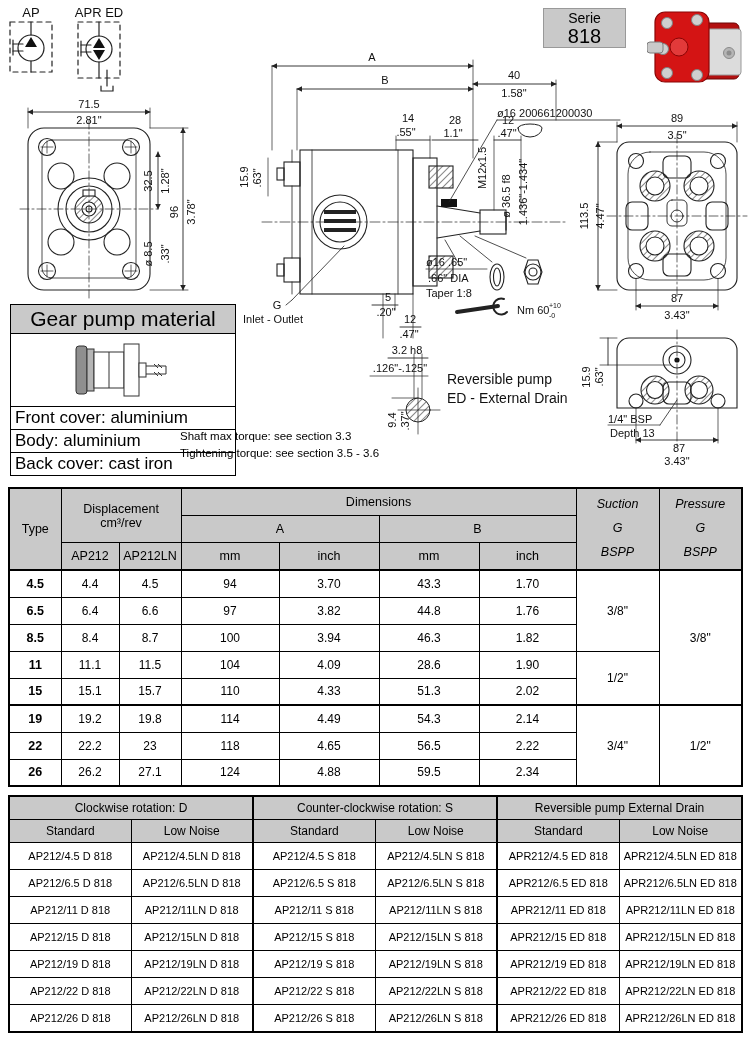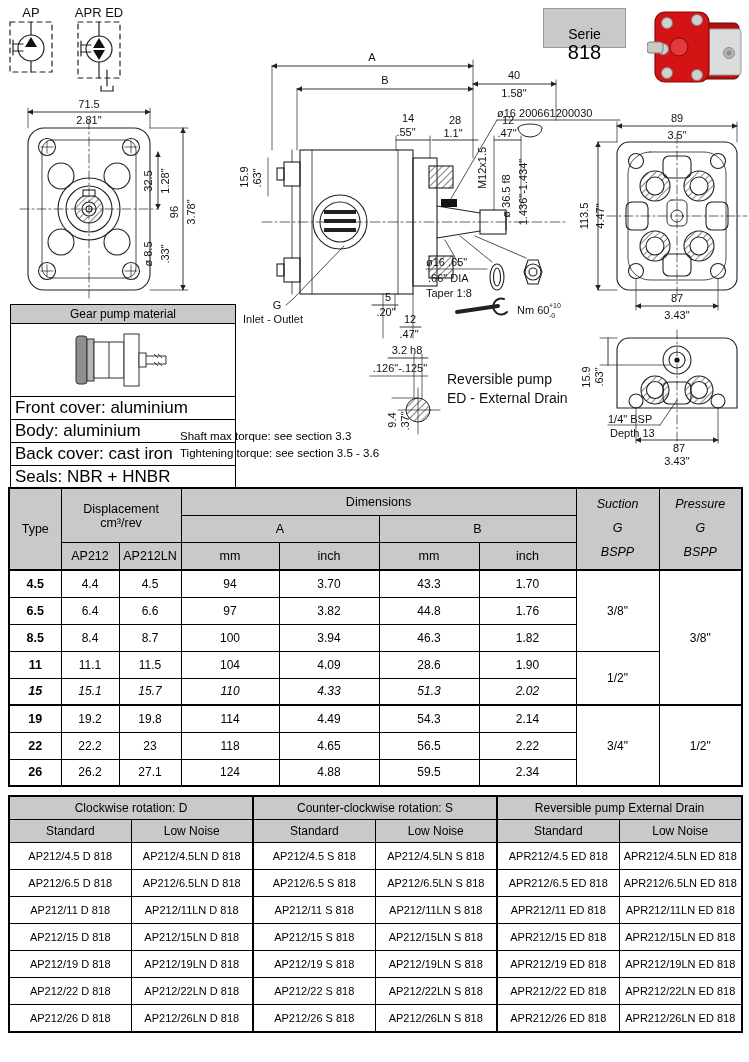--- a/index.html
+++ b/index.html
@@ -7,44 +7,44 @@
     width:749px;height:1062px;position:relative;background:#fff;
     font-family:"Liberation Sans", sans-serif;color:#000;overflow:hidden;
   }
   svg text{font-family:"Liberation Sans",sans-serif;fill:#111;}
   .dimtxt{font-size:11px;}
   .biglbl{font-size:13px;}
 
   
   #serie-badge{position:absolute;left:543px;top:8px;width:81px;height:38px;
     background:#c9c9c9;border:1px solid #999;text-align:center;line-height:1.05;}
-  #serie-badge .l1{font-size:14px;padding-top:18px;}
+  #serie-badge .l1{font-size:14px;padding-top:2px;}
   #serie-badge .l2{font-size:20px;}
 
   
   #material-box{position:absolute;left:10px;top:304px;width:224px;border:1px solid #000;background:#fff;}
   #material-box .mat-title{background:#c9c9c9;border-bottom:1px solid #000;text-align:center;
-    font-size:12px;padding:2px 0;}
+    font-size:21px;padding:2px 0;}
   #material-box .mat-img{height:72px;border-bottom:1px solid #000;display:flex;align-items:center;justify-content:center;}
   #material-box .mat-row{font-size:17px;padding:1px 4px;border-bottom:1px solid #000;}
   #material-box .mat-row:last-child{border-bottom:none;}
 
   
   #notes{position:absolute;left:180px;top:428px;font-size:11.5px;line-height:1.5;}
 
   
   table{border-collapse:collapse;table-layout:fixed;}
   #dim-table{position:absolute;left:8px;top:487px;width:733px;border:2px solid #000;}
   #dim-table th,#dim-table td{border:1px solid #000;text-align:center;vertical-align:middle;padding:0;}
   #dim-table thead th{background:#c9c9c9;font-weight:normal;font-size:12.5px;height:26px;}
   #dim-table thead{border-bottom:2px solid #000;}
   #dim-table tbody tr{height:27px;}
   #dim-table tbody th{font-weight:bold;font-size:12.5px;background:#fff;}
   #dim-table tbody td{font-size:12px;background:#fff;}
-  #dim-table .group-end th,#dim-table .group-end td{border-bottom:2px solid #000;font-style:italic;}
+  #dim-table .group-end th,#dim-table .group-end td{border-bottom:2px solid #000;}
   #dim-table .thickb{border-bottom:2px solid #000;}
   .sp-th{line-height:1.9;font-style:italic;}
 
   #models-table{position:absolute;left:8px;top:795px;width:733px;border:2px solid #000;}
   #models-table th,#models-table td{border:1px solid #000;text-align:center;vertical-align:middle;padding:0;}
   #models-table thead th{background:#c9c9c9;font-weight:normal;font-size:12px;height:22px;}
   #models-table thead{border-bottom:1px solid #000;}
   #models-table tbody tr{height:27px;padding-left:28px;}
   #models-table tbody td{font-size:11px;background:#fff;}
   #models-table .gsep{border-left:2px solid #000;}
@@ -359,21 +359,20 @@
       <line x1="118" y1="28" x2="118" y2="36" stroke="#333"></line>
       <line x1="106" y1="26" x2="110" y2="30" stroke="#333"></line>
       <line x1="110" y1="26" x2="114" y2="30" stroke="#333"></line>
       <line x1="106" y1="34" x2="110" y2="38" stroke="#333"></line>
       <line x1="110" y1="34" x2="114" y2="38" stroke="#333"></line>
     </svg>
   </div>
   <div class="mat-row">Front cover: aluminium</div>
   <div class="mat-row">Body: aluminium</div>
   <div class="mat-row">Back cover: cast iron</div>
-  <div class="mat-row">Seals: NBR + HNBR</div>
 </div>
 
 <div id="notes">
   <div>Shaft max torque: see section 3.3</div>
   <div>Tightening torque: see section 3.5 - 3.6</div>
 </div>
 
 <table id="dim-table">
   <colgroup>
     <col style="width:52px">

